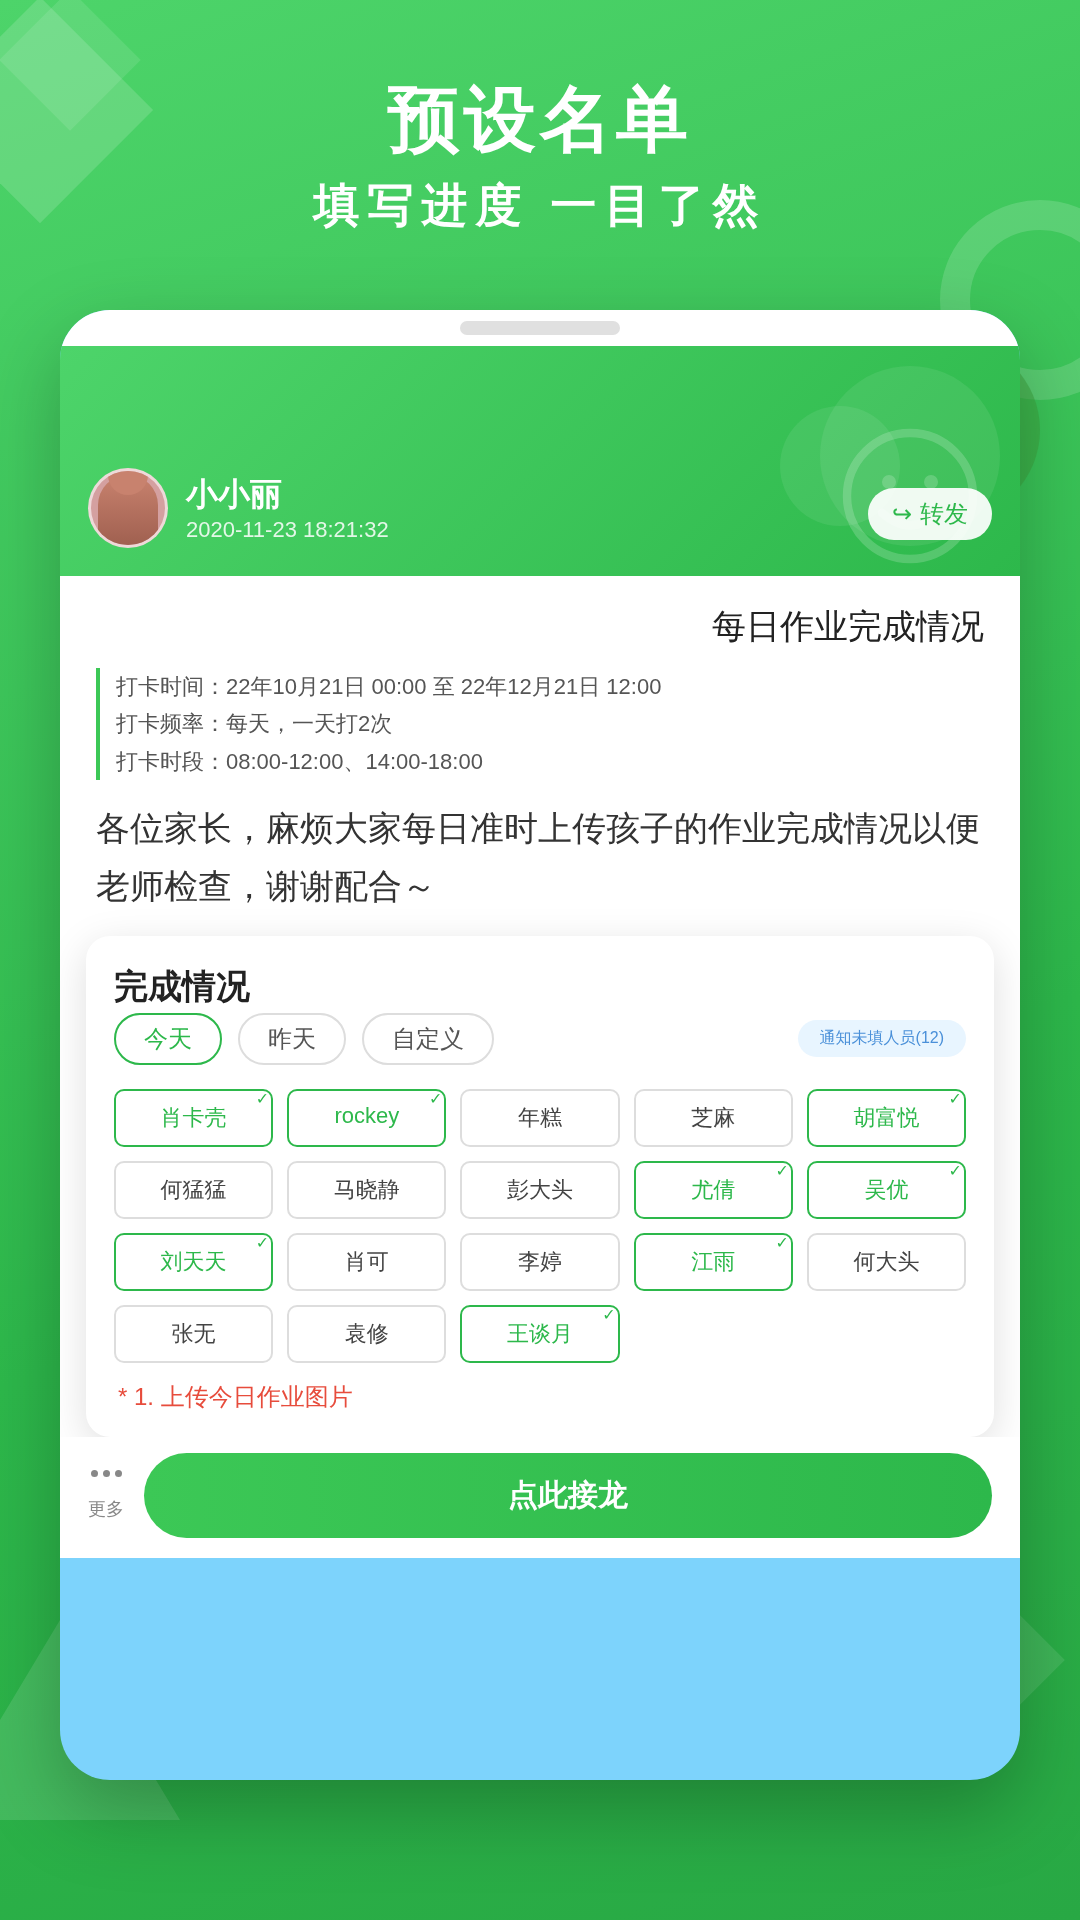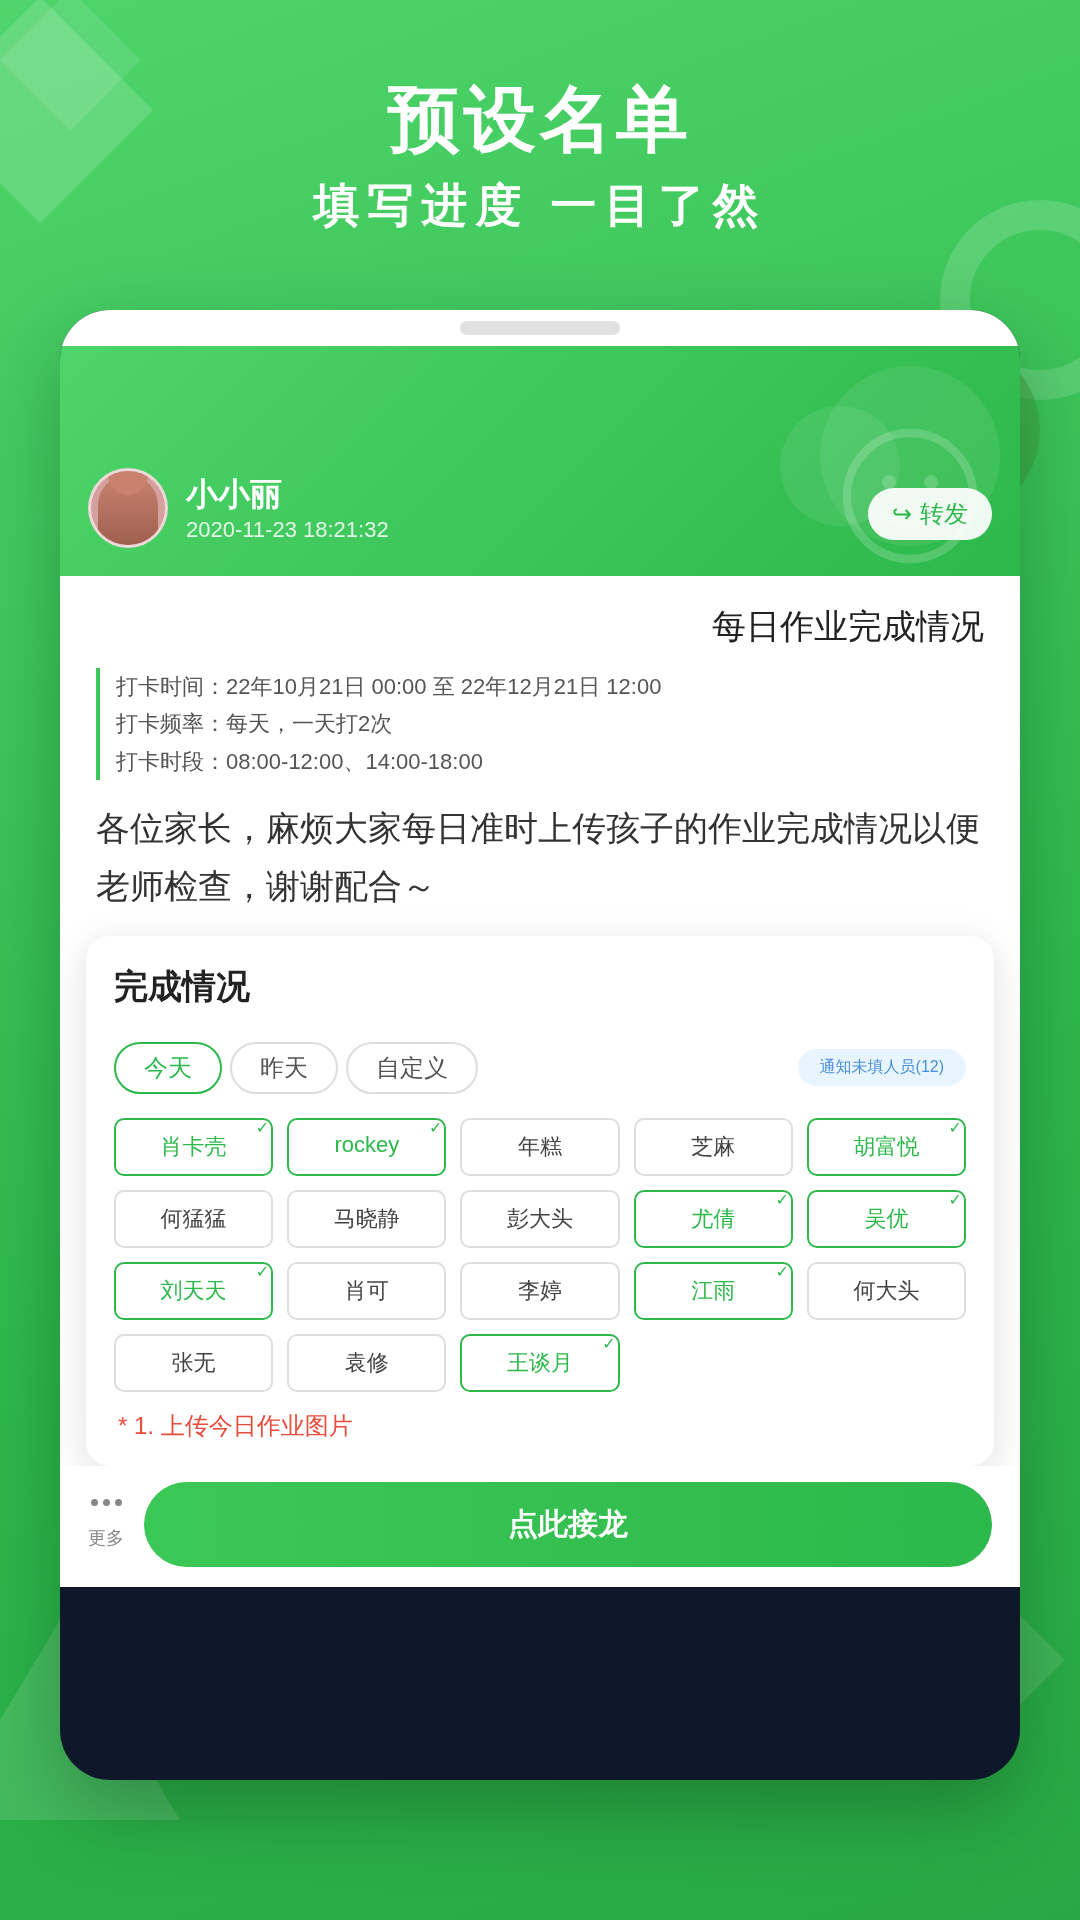--- a/index.html
+++ b/index.html
@@ -82,21 +82,21 @@
       letter-spacing: 8px;
     }
 
     
     .phone-mockup {
       position: absolute;
       top: 310px;
       left: 60px;
       right: 60px;
       bottom: 140px;
-      background: #0f172a;
+      background: #7dd3fc;
       border-radius: 50px;
       box-shadow: 0 30px 80px rgba(0,0,0,0.25);
       overflow: hidden;
       z-index: 20;
     }
     
     .phone-top-bar {
       height: 36px;
       background: #fff;
       display: flex;
@@ -221,26 +221,26 @@
       background: #fff;
       border-radius: 24px;
       box-shadow: 0 10px 40px rgba(0,0,0,0.13);
       margin: 0 -10px;
       padding: 28px 28px 24px;
     }
     .panel-title {
       font-size: 34px;
       font-weight: 700;
       color: #222;
-      margin-bottom: 32px;
+      margin-bottom: 3px;
     }
     .filter-row {
       display: flex;
       align-items: center;
-      gap: 8px;
+      gap: 16px;
       margin-bottom: 24px;
     }
     .filter-btn {
       padding: 8px 28px;
       border-radius: 30px;
       font-size: 24px;
       color: #555;
       border: 2px solid #ddd;
       background: #fff;
     }

